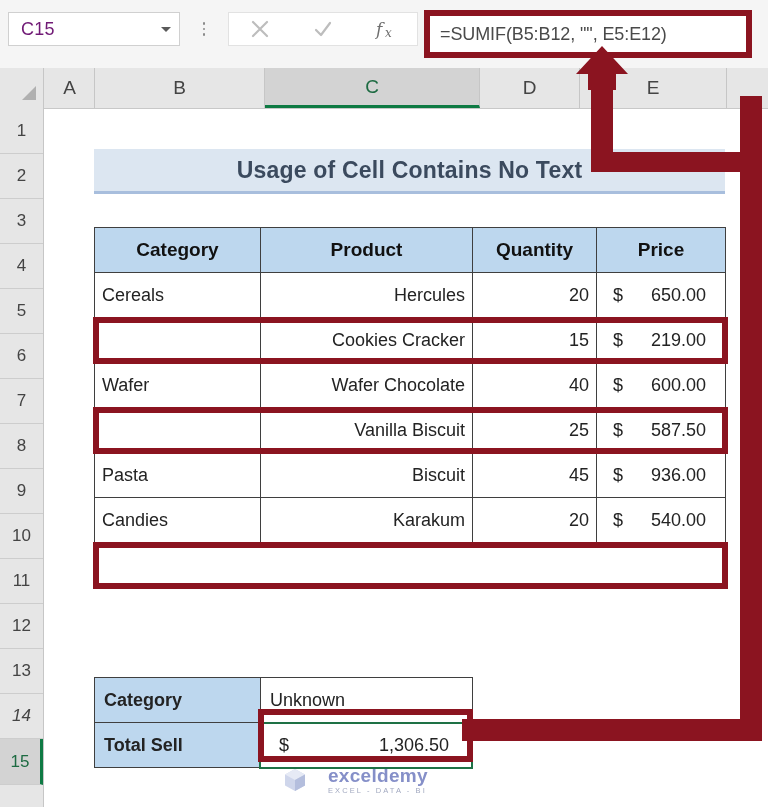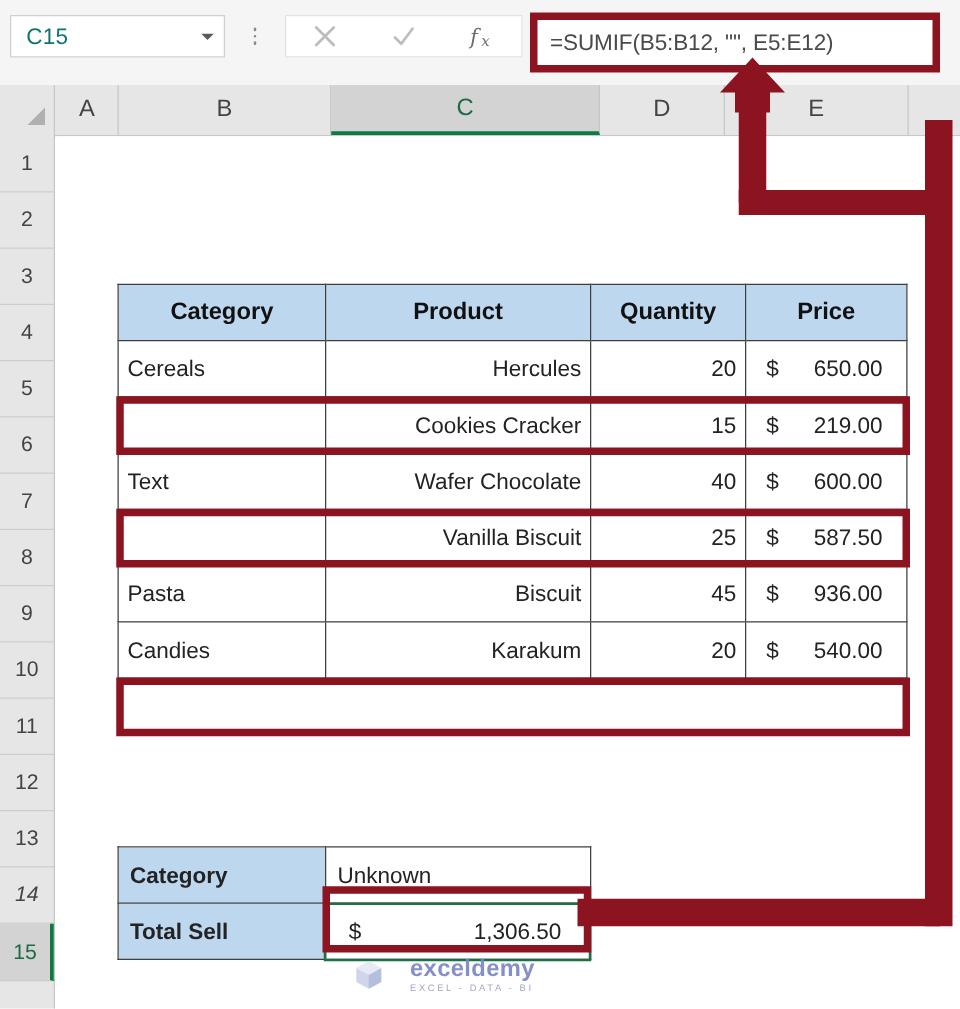--- a/index.html
+++ b/index.html
@@ -31,21 +31,21 @@
     background: #ffffff;
     border: 1px solid #d0d0d0;
     box-sizing: border-box;
     display: flex;
     align-items: center;
   }
   #name-box-value {
     flex: 1;
     padding-left: 12px;
     font-size: 18px;
-    color: #0f766e;
+    color: #701a75;
     letter-spacing: .2px;
   }
   #name-box-arrow {
     width: 26px;
     text-align: center;
     font-size: 9px;
     color: #707070;
     line-height: 1;
   }
   #name-box-arrow i {
@@ -395,20 +395,23 @@
   <div class="row-head" style="top:451px; height:45px;">11</div>
   <div class="row-head" style="top:496px; height:45px;">12</div>
   <div class="row-head" style="top:541px; height:45px;">13</div>
   <div class="row-head" style="top:586px; height:45px;font-style:italic;">14</div>
   <div class="row-head selected" style="top:631px; height:46px;">15</div>
   <div class="row-head" style="top:677px; height:22px;border-bottom:none;"></div>
 </div>
 
 <div id="grid">
 
+  <div id="banner">
+    <span id="banner-text">Usage of Cell Contains No Text</span>
+  </div>
 
   <table id="main-table">
     <thead>
       <tr>
         <th class="c-cat">Category</th>
         <th class="c-prod">Product</th>
         <th class="c-qty">Quantity</th>
         <th class="c-price">Price</th>
       </tr>
     </thead>
@@ -429,21 +432,21 @@
         <td class="c-prod">Cookies Cracker</td>
         <td class="c-qty">15</td>
         <td class="c-price">
             <div class="price-in">
           <span class="cur">$</span>
           <span class="amt">219.00</span>
         </div>
           </td>
       </tr>
       <tr>
-        <td class="c-cat">Text</td>
+        <td class="c-cat">Wafer</td>
         <td class="c-prod">Wafer Chocolate</td>
         <td class="c-qty">40</td>
         <td class="c-price">
             <div class="price-in">
           <span class="cur">$</span>
           <span class="amt">600.00</span>
         </div>
           </td>
       </tr>
       <tr>

